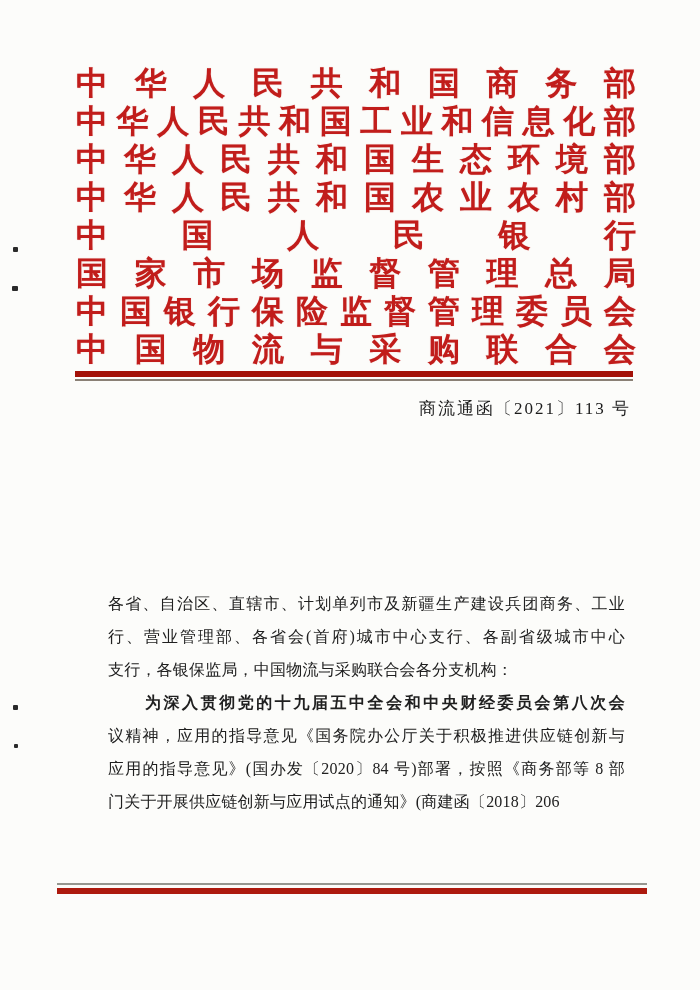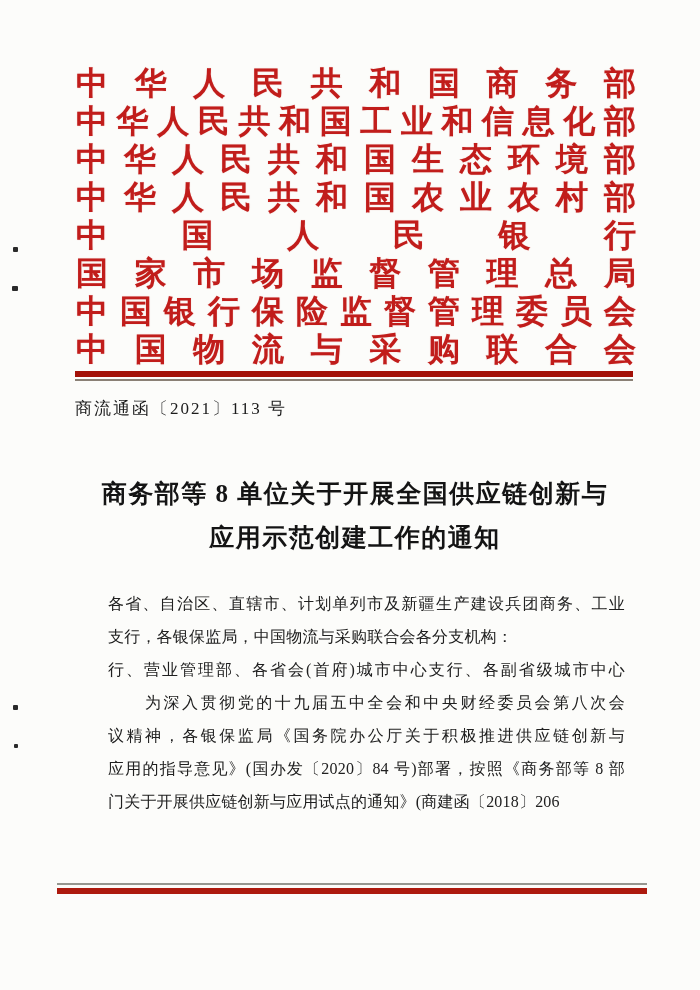--- a/index.html
+++ b/index.html
@@ -22,38 +22,39 @@
     color:var(--header-red,#c11d1b);
     text-shadow:0 0 1px rgba(193,29,27,.35);
   }
   
   .rule-top{position:absolute;left:75px;top:371px;width:558px;}
   .rule-top-red{height:6px;background:var(--rule-red,#a31108);}
   .rule-top-dark{height:2px;margin-top:2px;background:var(--rule-dark,#8a8075);}
   
   .doc-number{
     position:absolute;left:75px;top:397px;width:556px;
+    text-align:right;
     font-size:17px;letter-spacing:2px;color:#1b1b1b;
   }
   
   .title{
     position:absolute;left:60px;top:472px;width:590px;margin:0;
     text-align:center;font-size:25px;font-weight:bold;
     color:#141414;letter-spacing:1.5px;line-height:44px;
   }
   .title-line{display:block;}
   
   .body{
     position:absolute;left:108px;top:587px;width:517px;
     font-size:16px;color:var(--text,#202020);
     letter-spacing:0.2px;
   }
   .b-line{height:33px;line-height:33px;white-space:nowrap;}
   .b-line.fill{white-space:normal;text-align:justify;text-align-last:justify;}
-  .b-line.indent{text-indent:37px;}
+  .b-line.indent{text-indent:37px;font-weight:bold;}
   
   .rule-bottom{position:absolute;left:57px;top:883px;width:590px;}
   .rule-bottom-grey{height:2px;background:var(--footer-grey,#96968f);}
   .rule-bottom-red{height:6px;margin-top:3px;background:var(--footer-red,#ad1a0e);}
   
   .dot{position:absolute;background:#2a2a2a;border-radius:1px;display:block;}
   .d1{left:13px;top:247px;width:5px;height:5px;}
   .d2{left:12px;top:286px;width:6px;height:5px;}
   .d3{left:13px;top:705px;width:5px;height:5px;}
   .d4{left:14px;top:744px;width:4px;height:4px;}
@@ -169,31 +170,27 @@
       </div>
     </header>
 
   <div class="rule-top">
     <div class="rule-top-red"></div>
     <div class="rule-top-dark"></div>
   </div>
 
   <div class="doc-number">商流通函〔2021〕113 号</div>
 
-  <h1 class="title">
-    <span class="title-line">商务部等 8 单位关于开展全国供应链创新与</span>
-    <span class="title-line">应用示范创建工作的通知</span>
-  </h1>
 
   <main class="body" id="body">
       <div class="b-line fill">各省、自治区、直辖市、计划单列市及新疆生产建设兵团商务、工业</div>
+      <div class="b-line fill">行、营业管理部、各省会(首府)城市中心支行、各副省级城市中心</div>
       <div class="b-line">支行，各银保监局，中国物流与采购联合会各分支机构：</div>
-      <div class="b-line fill">行、营业管理部、各省会(首府)城市中心支行、各副省级城市中心</div>
       <div class="b-line fill indent">为深入贯彻党的十九届五中全会和中央财经委员会第八次会</div>
-      <div class="b-line fill">议精神，各银保监局《国务院办公厅关于积极推进供应链创新与</div>
+      <div class="b-line fill">议精神，应用的指导意见《国务院办公厅关于积极推进供应链创新与</div>
       <div class="b-line fill">应用的指导意见》(国办发〔2020〕84 号)部署，按照《商务部等 8 部</div>
       <div class="b-line">门关于开展供应链创新与应用试点的通知》(商建函〔2018〕206</div>
     </main>
 
   <div class="rule-bottom">
     <div class="rule-bottom-grey"></div>
     <div class="rule-bottom-red"></div>
   </div>
 
   <i class="dot d1"></i>

